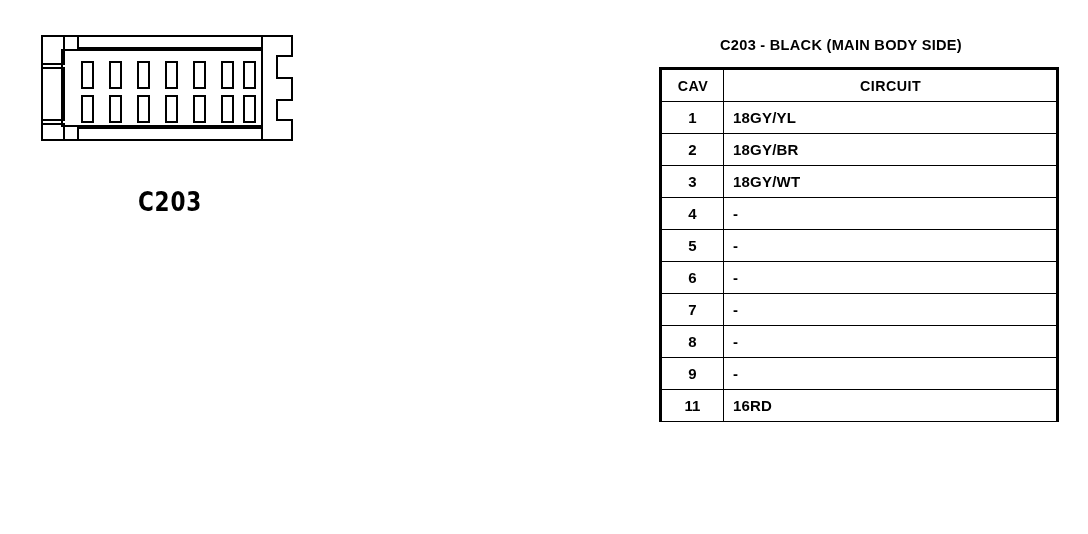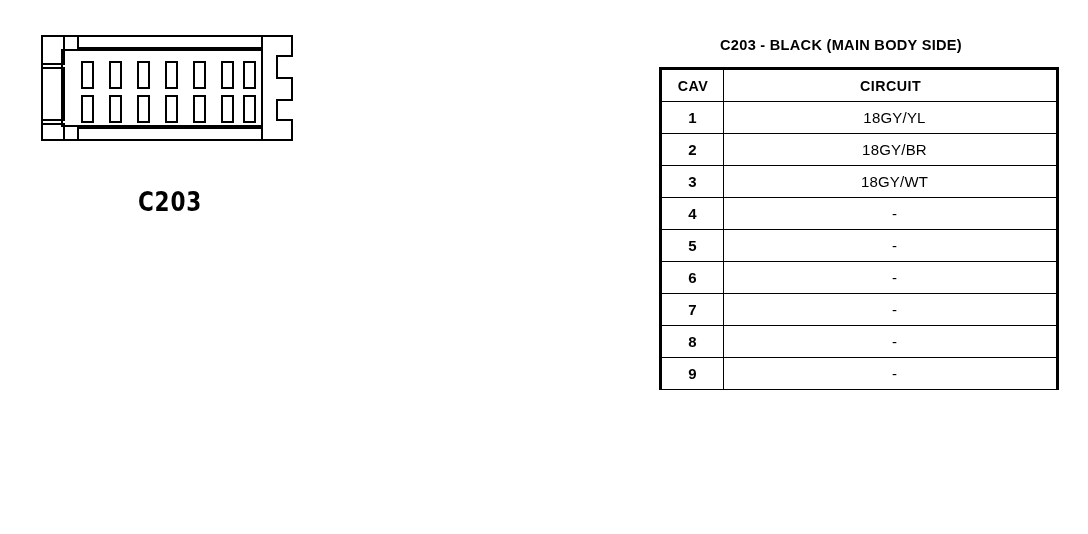--- a/index.html
+++ b/index.html
@@ -92,23 +92,23 @@
   #pinout-table thead th {
     text-align: center;
     letter-spacing: 0.5px;
     transform: scaleX(0.95);
   }
   #pinout-table td.cav-cell {
     text-align: center;
     font-weight: bold;
   }
   #pinout-table td.circuit-cell {
-    text-align: center;
+    text-align: left;
     padding-left: 9px;
-    font-weight: normal;
+    font-weight: bold;
     letter-spacing: 0.2px;
   }
 </style>
 </head>
 <body>
 
 <div id="connector-panel">
 
   <svg id="connector-drawing" width="290" height="140" viewBox="0 0 290 140" fill="none" stroke="#000000" stroke-width="1.6" shape-rendering="crispEdges">
 
@@ -196,15 +196,19 @@
         <td class="circuit-cell outer-right">-</td>
       </tr>
       <tr>
         <td class="cav-cell outer-left">8</td>
         <td class="circuit-cell outer-right">-</td>
       </tr>
       <tr>
         <td class="cav-cell outer-left">9</td>
         <td class="circuit-cell outer-right">-</td>
       </tr>
+      <tr>
+        <td class="cav-cell outer-left">11</td>
+        <td class="circuit-cell outer-right">16RD</td>
+      </tr>
     </tbody>
   </table>
 </div>
 
 </body></html>

